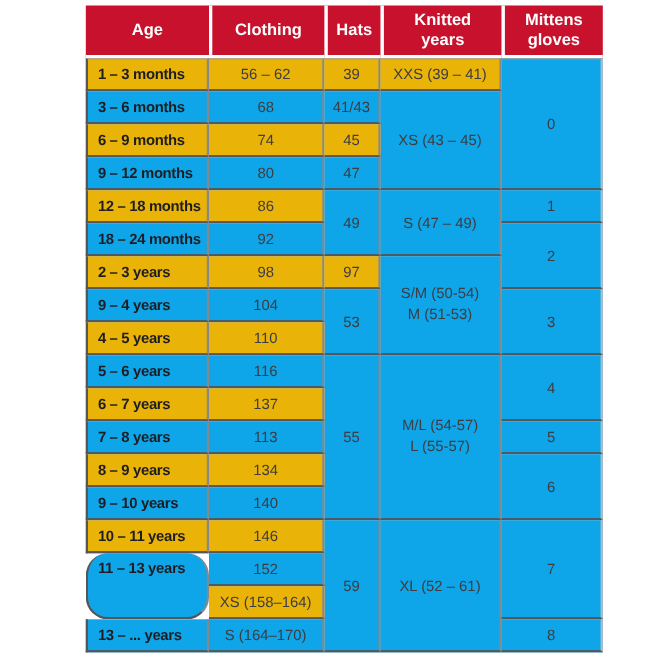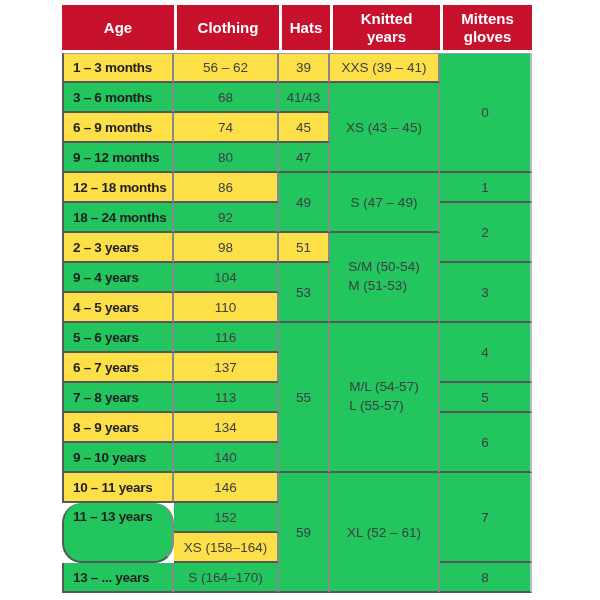--- a/index.html
+++ b/index.html
@@ -3,21 +3,21 @@
 <meta charset="utf-8">
 <style>
   html, body {
     margin: 0; padding: 0;
     width: 600px; height: 600px;
     background: #ffffff;
     font-family: "Liberation Sans", sans-serif;
   }
   .chart-wrap {
     position: absolute;
-    left: 62px; top: 5px;
+    left: 78px; top: 5px;
   }
   table.size-chart {
     border-collapse: separate;
     border-spacing: 0;
     table-layout: fixed;
     width: 470px;
   }
   
   thead tr { height: 48px; }
   th {
@@ -30,46 +30,46 @@
     vertical-align: middle;
     white-space: pre-line;
     padding: 0 2px;
     border-bottom: 3px solid #ffffff;
     border-left: 3px solid #ffffff;
   }
   th:first-child { border-left: none; }
   
   tbody tr { height: 30px; }
   td {
-    background: #22c55e;
+    background: #0ea5e9;
     color: #3d3d42;
     font-size: 13.5px;
     text-align: center;
     vertical-align: middle;
     padding: 0 3px;
     white-space: pre-line;
     border-right: 2px solid #85898d;
     border-bottom: 2px solid #55565a;
     overflow: hidden;
   }
   tbody tr:first-child td { border-top: 1px solid #9a9da0; }
   td.col-first { border-left: 2px solid #55565a; }
   td.col-last  { border-right: 2px solid #b9bcbe; }
-  td.shaded { background: #fde047; }
+  td.shaded { background: #eab308; }
   td.age {
     text-align: left;
     padding-left: 9px;
     font-weight: bold;
     color: #1e1e22;
     letter-spacing: -0.3px;
   }
   td.top-span { vertical-align: top; padding-top: 6px; border-radius: 20px; }
   .kn-label {
     display: inline-block;
-    text-align: left;
+    text-align: center;
     white-space: pre-line;
     line-height: 1.4;
   }
 </style>
 </head>
 <body>
 
 <div class="chart-wrap">
   <table class="size-chart">
     <colgroup>
@@ -122,21 +122,21 @@
         <td class="col-last">1</td>
       </tr>
       <tr>
         <td class="age col-first">18 – 24 months</td>
         <td>92</td>
         <td class="col-last" rowspan="2">2</td>
       </tr>
       <tr>
         <td class="age col-first shaded">2 – 3 years</td>
         <td class="shaded">98</td>
-        <td class="shaded">51</td>
+        <td class="shaded">97</td>
         <td rowspan="3"><span class="kn-label">S/M (50-54)
 M (51-53)</span></td>
       </tr>
       <tr>
         <td class="age col-first">9 – 4 years</td>
         <td>104</td>
         <td rowspan="2">53</td>
         <td class="col-last" rowspan="2">3</td>
       </tr>
       <tr>

